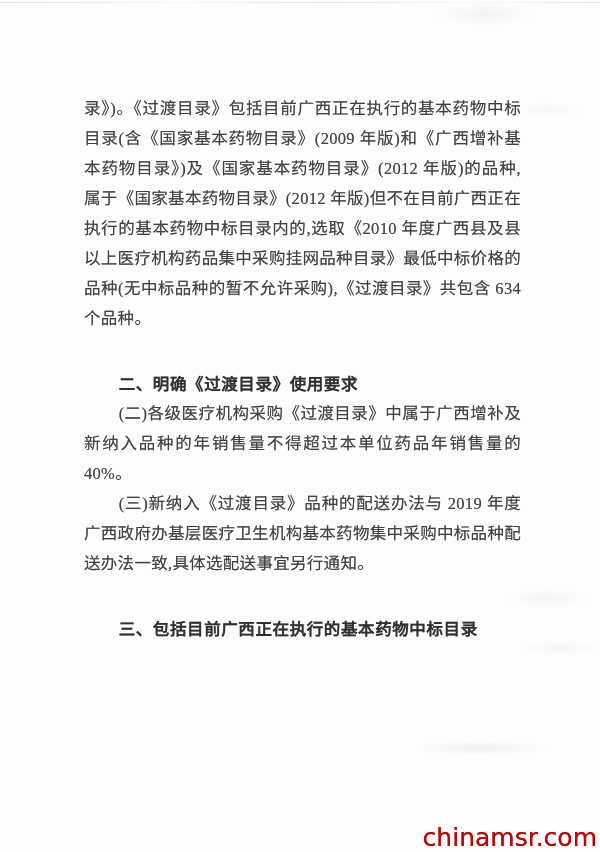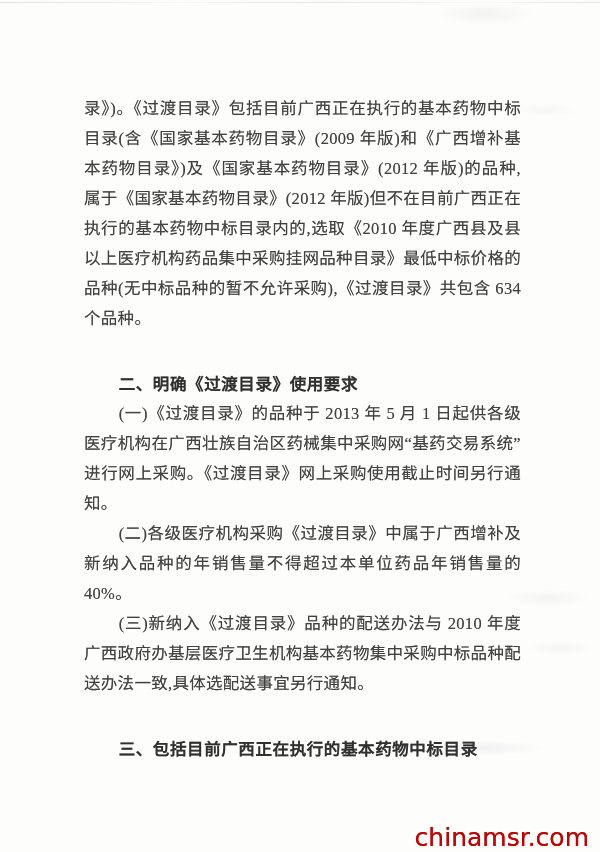--- a/index.html
+++ b/index.html
@@ -57,38 +57,37 @@
   .para.heading {
     font-family: "Liberation Sans", "DejaVu Sans", sans-serif;
     font-weight: bold;
     color: #303030;
     text-align: left;
     letter-spacing: 0.6px;
     margin-top: 35px;
   }
   .watermark {
     position: absolute;
-    right: 11px;
+    right: 3px;
     bottom: 0px;
     font-family: "DejaVu Sans", "Liberation Sans", sans-serif;
     font-size: 25px;
     line-height: 28px;
     color: #b70909;
     text-shadow: 0 0 0.5px #b70909;
   }
 </style>
 </head>
 <body>
 
 <div class="scan-page">
   <div class="scan-edge-top"></div>
 
   <div class="text-block">
     <p class="para continuation">录》)。《过渡目录》包括目前广西正在执行的基本药物中标目录(含《国家基本药物目录》(2009 年版)和《广西增补基本药物目录》)及《国家基本药物目录》(2012 年版)的品种,属于《国家基本药物目录》(2012 年版)但不在目前广西正在执行的基本药物中标目录内的,选取《2010 年度广西县及县以上医疗机构药品集中采购挂网品种目录》最低中标价格的品种(无中标品种的暂不允许采购),《过渡目录》共包含 634 个品种。</p>
     <p class="para heading">二、明确《过渡目录》使用要求</p>
-    <p class="para">(一)《过渡目录》的品种于 2013 年 5 月 1 日起供各级医疗机构在广西壮族自治区药械集中采购网“基药交易系统”进行网上采购。《过渡目录》网上采购使用截止时间另行通知。</p>
     <p class="para">(二)各级医疗机构采购《过渡目录》中属于广西增补及新纳入品种的年销售量不得超过本单位药品年销售量的 40%。</p>
-    <p class="para">(三)新纳入《过渡目录》品种的配送办法与 2010 年度广西政府办基层医疗卫生机构基本药物集中采购中标品种配送办法一致,具体选配送事宜另行通知。</p>
+    <p class="para">(三)新纳入《过渡目录》品种的配送办法与 2019 年度广西政府办基层医疗卫生机构基本药物集中采购中标品种配送办法一致,具体选配送事宜另行通知。</p>
     <p class="para heading">三、包括目前广西正在执行的基本药物中标目录</p>
   </div>
 
   <div class="watermark">chinamsr.com</div>
 </div>
 
 </body></html>

